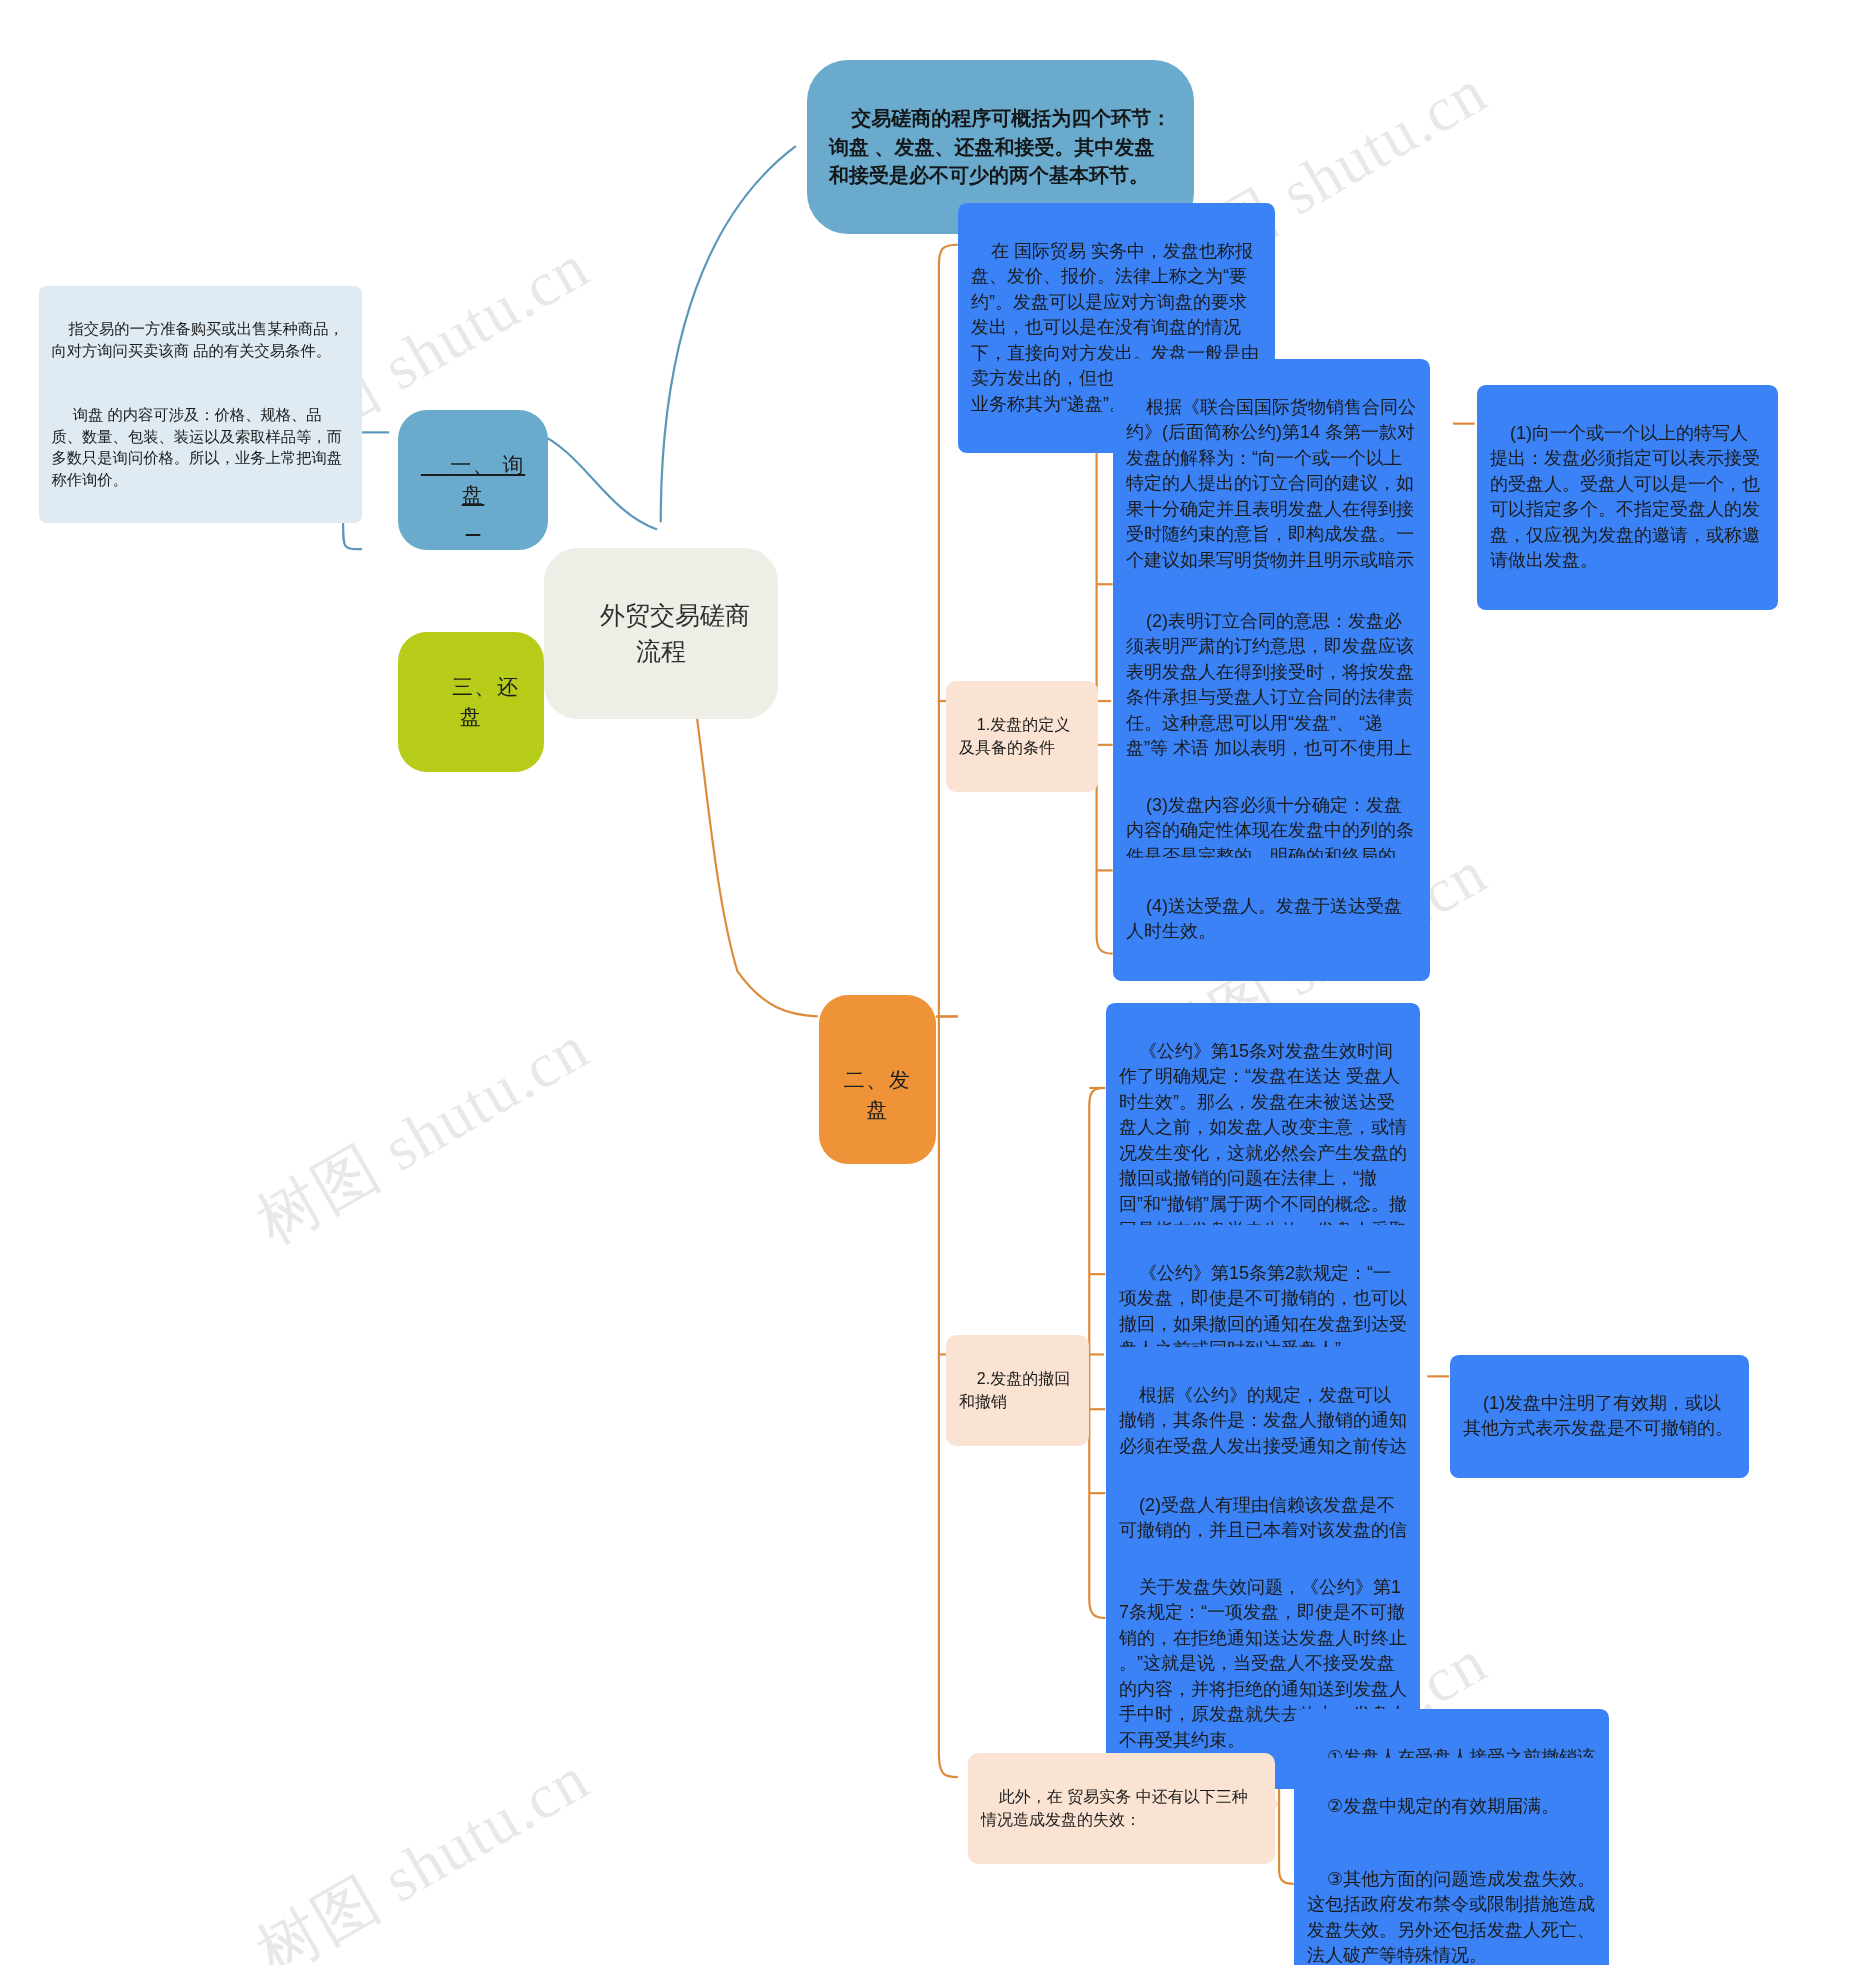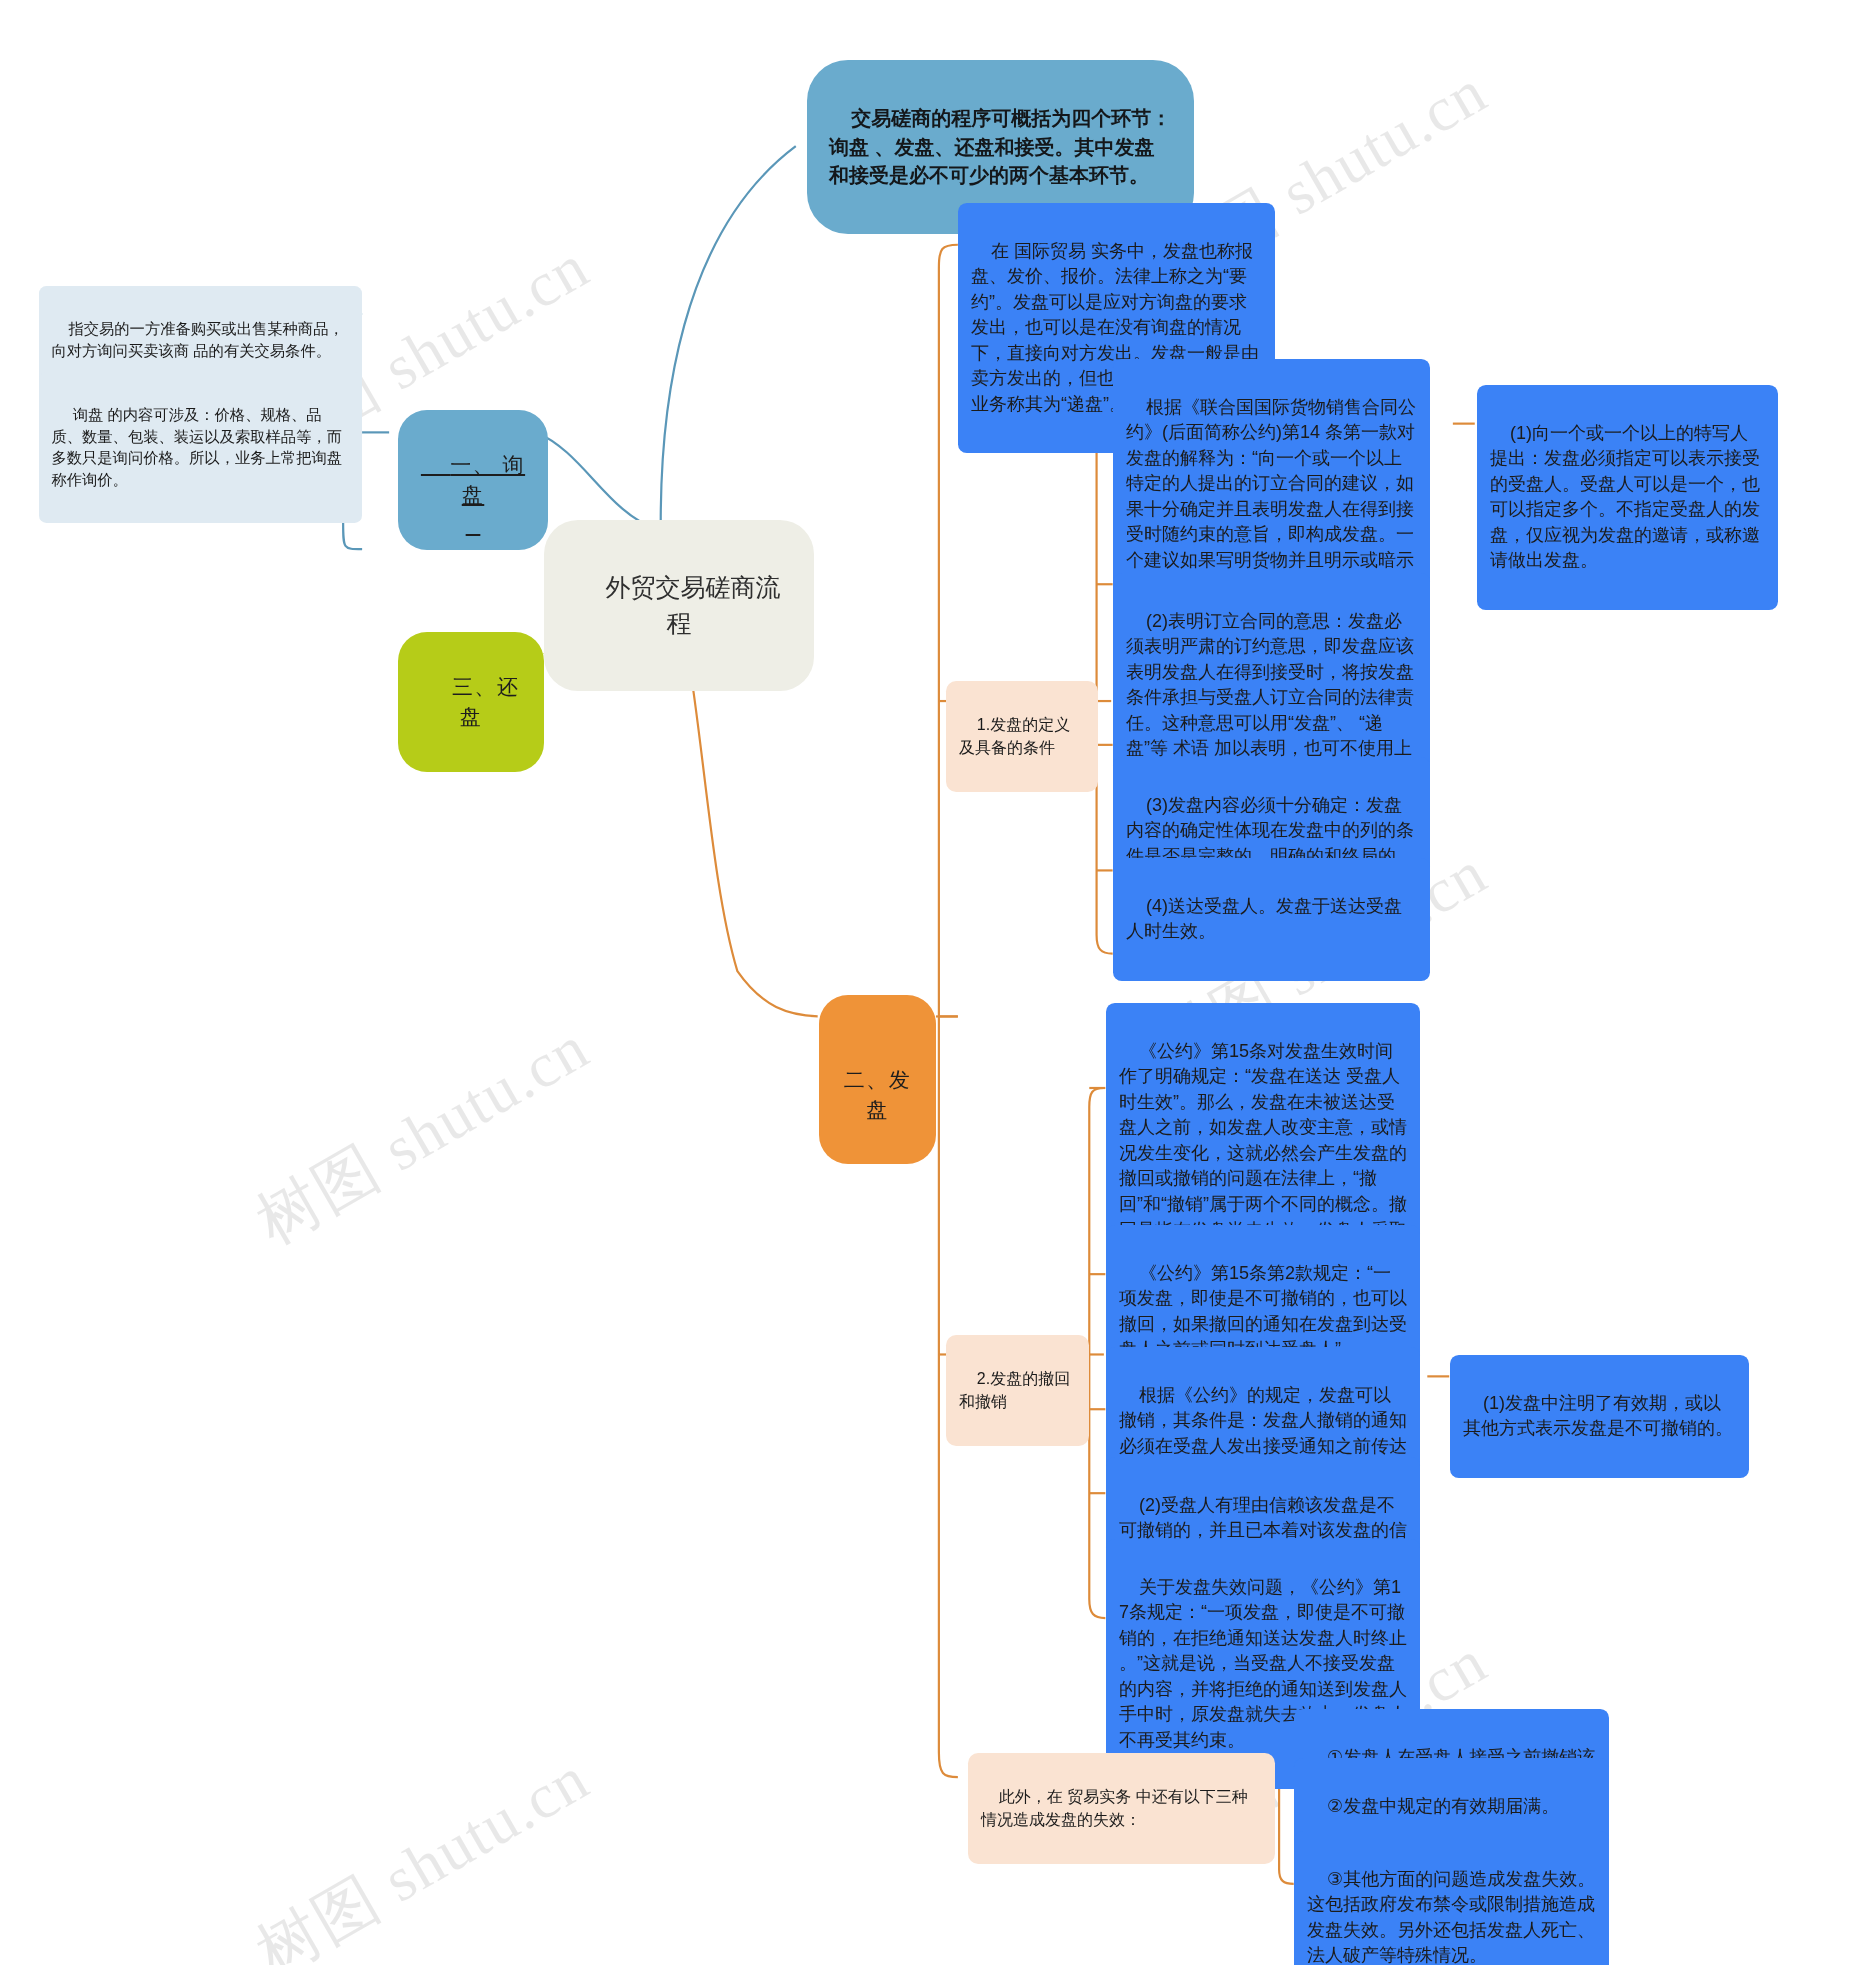--- a/index.html
+++ b/index.html
@@ -148,21 +148,21 @@
 
       <path d="M 1955,1885 L 1985,1885" stroke="#dd8b3a"></path>
 
       <path d="M 1745,2434 L 1770,2434" stroke="#dd8b3a"></path>
       <path d="M 1770,2368 C 1756,2368 1752,2372 1752,2388 L 1752,2560 C 1752,2576 1758,2580 1772,2580" stroke="#dd8b3a"></path>
       <path d="M 1752,2368 L 1772,2368" stroke="#dd8b3a"></path>
       <path d="M 1752,2434 L 1772,2434" stroke="#dd8b3a"></path>
     </g>
   </svg>
 
-  <div class="node root" style="left:544px; top:520px; width:270px;">
+  <div class="node root" style="left:544px; top:548px; width:234px;">
     <span>外贸交易磋商流程</span>
   </div>
 
   <div class="node bubble-blue" style="left:807px; top:60px; width:387px;font-weight:bold;">
     <span>交易磋商的程序可概括为四个环节：询盘 、发盘、还盘和接受。其中发盘和接受是必不可少的两个基本环节。</span>
   </div>
 
   <div class="node pill blue" style="left:398px; top:410px; width:150px;text-decoration:underline;">
     <span>一、 询盘</span>
   </div>

